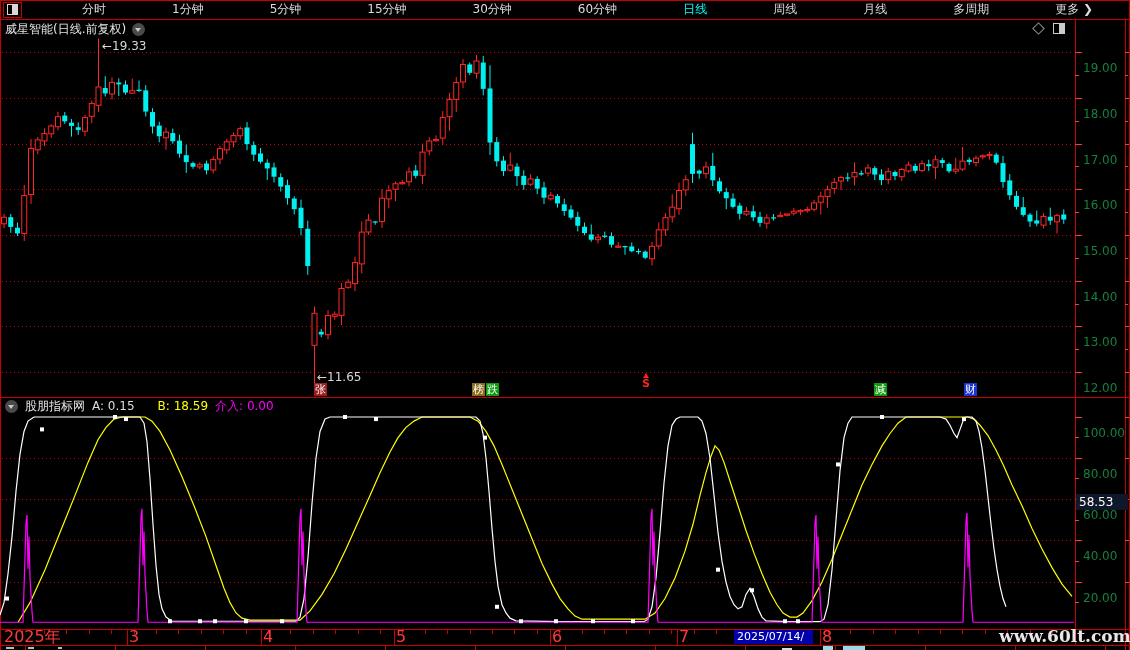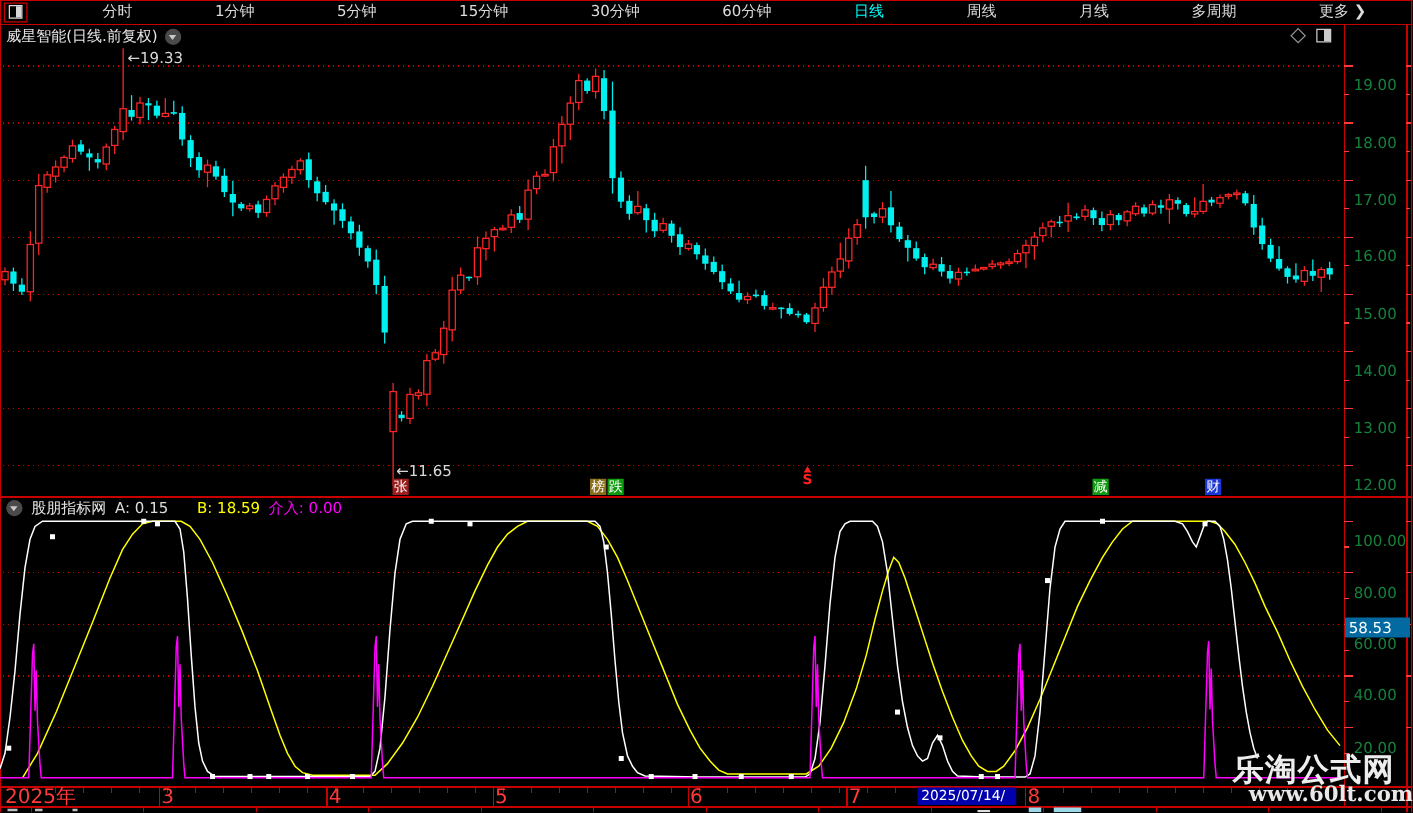--- a/index.html
+++ b/index.html
@@ -35,21 +35,21 @@
        border-bottom:5px solid #ff2020;}
   #sell-marker .s-txt{color:#ff2020;font-size:11px;font-weight:bold;line-height:11px;}
   
   #ind-header{position:absolute;left:0;top:399px;height:15px;display:flex;align-items:center;gap:7px;padding-left:5px;}
   #ind-header span{font-size:12px;line-height:15px;white-space:nowrap;}
   .ih-name{color:#e6e6e6;}
   .ih-a{color:#dcdcdc;}
   .ih-b{color:#ffff00;padding-left:16px;}
   .ih-entry{color:#ff00ff;}
   
-  #value-box{position:absolute;left:1076px;top:494px;width:49px;height:16px;background:#0369a1;
+  #value-box{position:absolute;left:1076px;top:494px;width:49px;height:16px;background:#0f172a;
              color:#fff;font-size:12px;line-height:16px;padding-left:3px;}
   #date-box{position:absolute;left:734px;top:630px;width:76px;height:14px;background:#0000ad;
             color:#fff;font-size:11px;line-height:14px;padding-left:3px;}
   .tlabel{position:absolute;top:630px;height:14px;font-size:16px;color:#ff3a3a;line-height:14px;}
   
   #wm1{position:absolute;left:986px;top:599px;font-size:25px;font-weight:bold;color:#ededed;letter-spacing:1px;}
   #wm2{position:absolute;left:999px;top:626px;font-family:"DejaVu Serif","Liberation Serif",serif;
        font-weight:bold;font-size:17px;color:#e8e8e8;}
 </style>
 </head>
@@ -590,21 +590,20 @@
       </span>
     <span class="ih-name">股朋指标网</span>
     <span class="ih-a">A: 0.15</span>
     <span class="ih-b">B: 18.59</span>
     <span class="ih-entry">介入: 0.00</span>
   </div>
 
   <div id="value-box">58.53</div>
   <div id="date-box">2025/07/14/—</div>
 
-  <div id="wm1">乐淘公式网</div>
   <div id="wm2">www.60lt.com</div>
 
 <div class="plabel" style="top: 45.2px;">19.00</div>
     <div class="plabel" style="top: 90.914px;">18.00</div>
     <div class="plabel" style="top: 136.628px;">17.00</div>
     <div class="plabel" style="top: 182.342px;">16.00</div>
     <div class="plabel" style="top: 228.056px;">15.00</div>
     <div class="plabel" style="top: 273.77px;">14.00</div>
     <div class="plabel" style="top: 319.484px;">13.00</div>
     <div class="plabel" style="top: 365.198px;">12.00</div>

